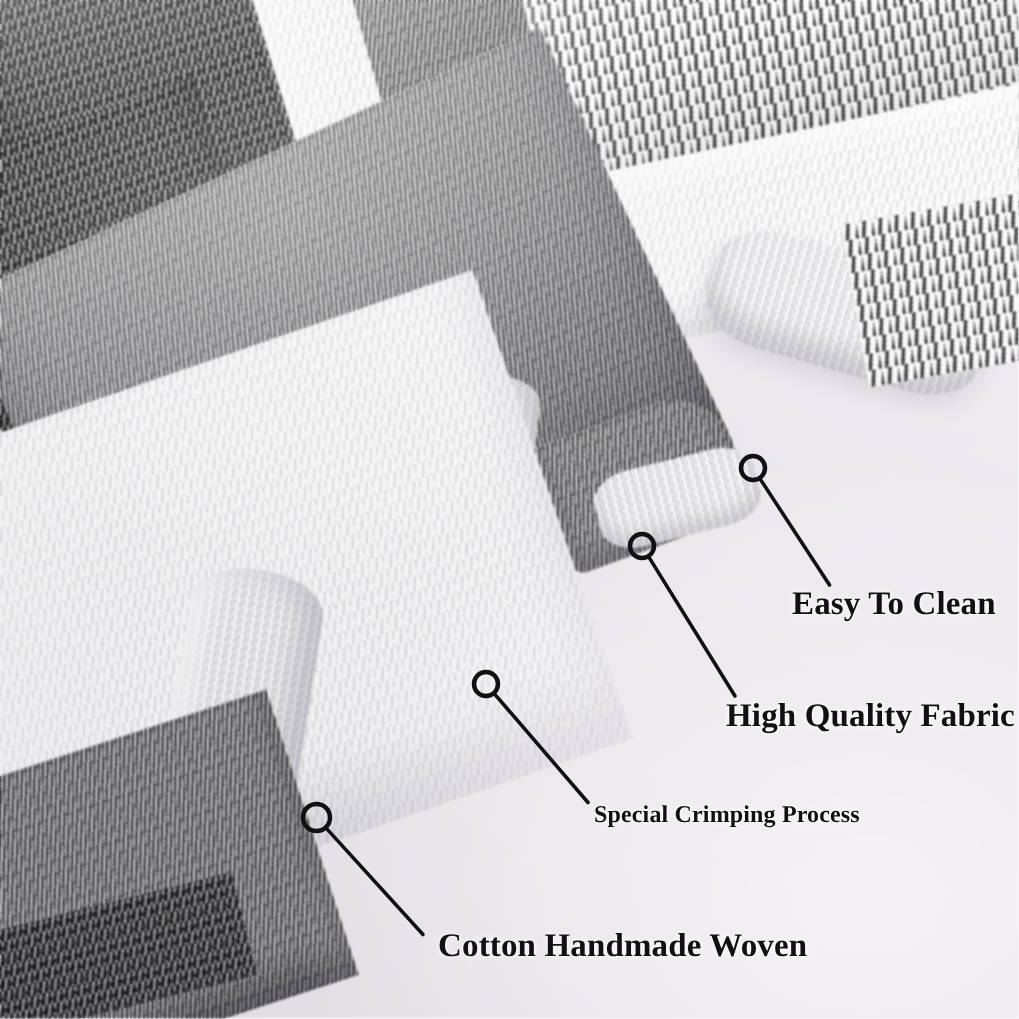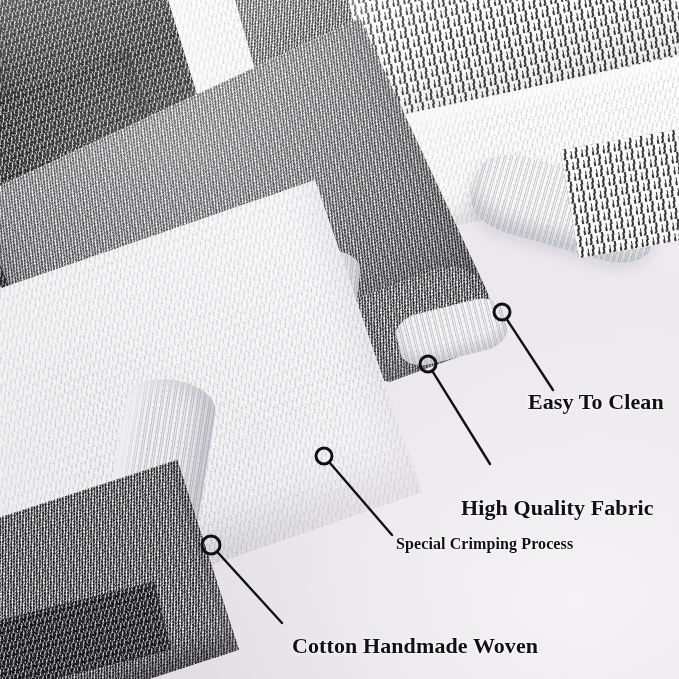--- a/index.html
+++ b/index.html
@@ -290,20 +290,20 @@
       <g id="markers-g" fill="none" stroke="#101015" stroke-width="3">
           <circle cx="502" cy="312" r="8" stroke="#101015"></circle>
           <circle cx="428" cy="364" r="8" stroke="#101015"></circle>
           <circle cx="324" cy="456" r="8" stroke="#101015"></circle>
           <circle cx="211" cy="545" r="9" stroke="#101015"></circle>
         </g>
     </svg>
 
     <div class="callout-label" style="left:528px; top:391px; font-size:22px;">Easy To Clean</div>
 
-    <div class="callout-label" style="left:461px; top:466px; font-size:22px;margin-top:31px;">High Quality Fabric</div>
+    <div class="callout-label" style="left:484px; top:466px; font-size:22px;">High Quality Fabric</div>
 
     <div class="callout-label" style="left:396px; top:536px; font-size:16px;">Special Crimping Process</div>
 
-    <div class="callout-label" style="left:292px; top:635px; font-size:22px;">Cotton Handmade Woven</div>
+    <div class="callout-label" style="left:292px; top:619px; font-size:22px;">Cotton Handmade Woven</div>
   </div>
 
 </div>
 
 </body></html>

